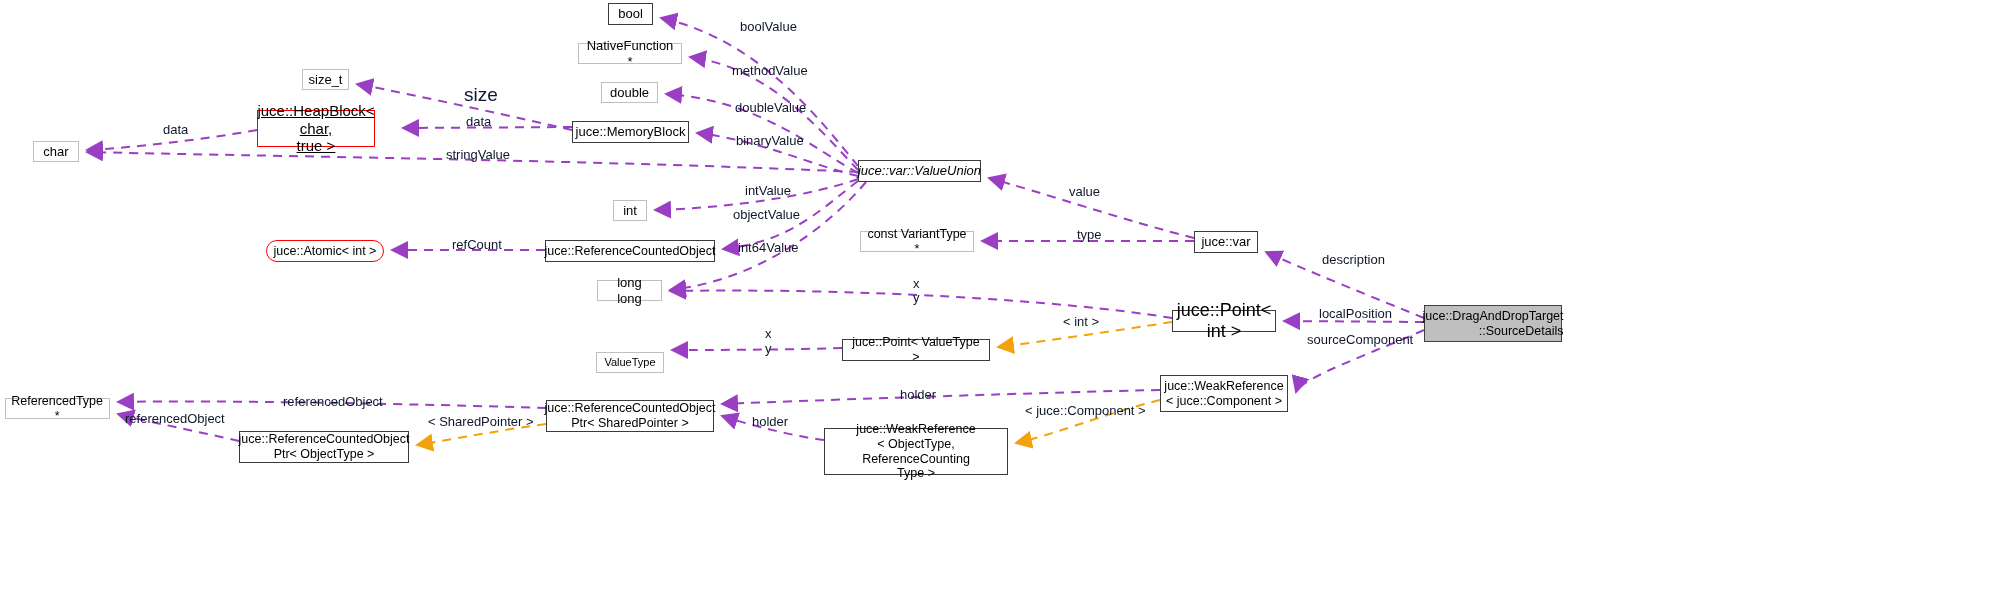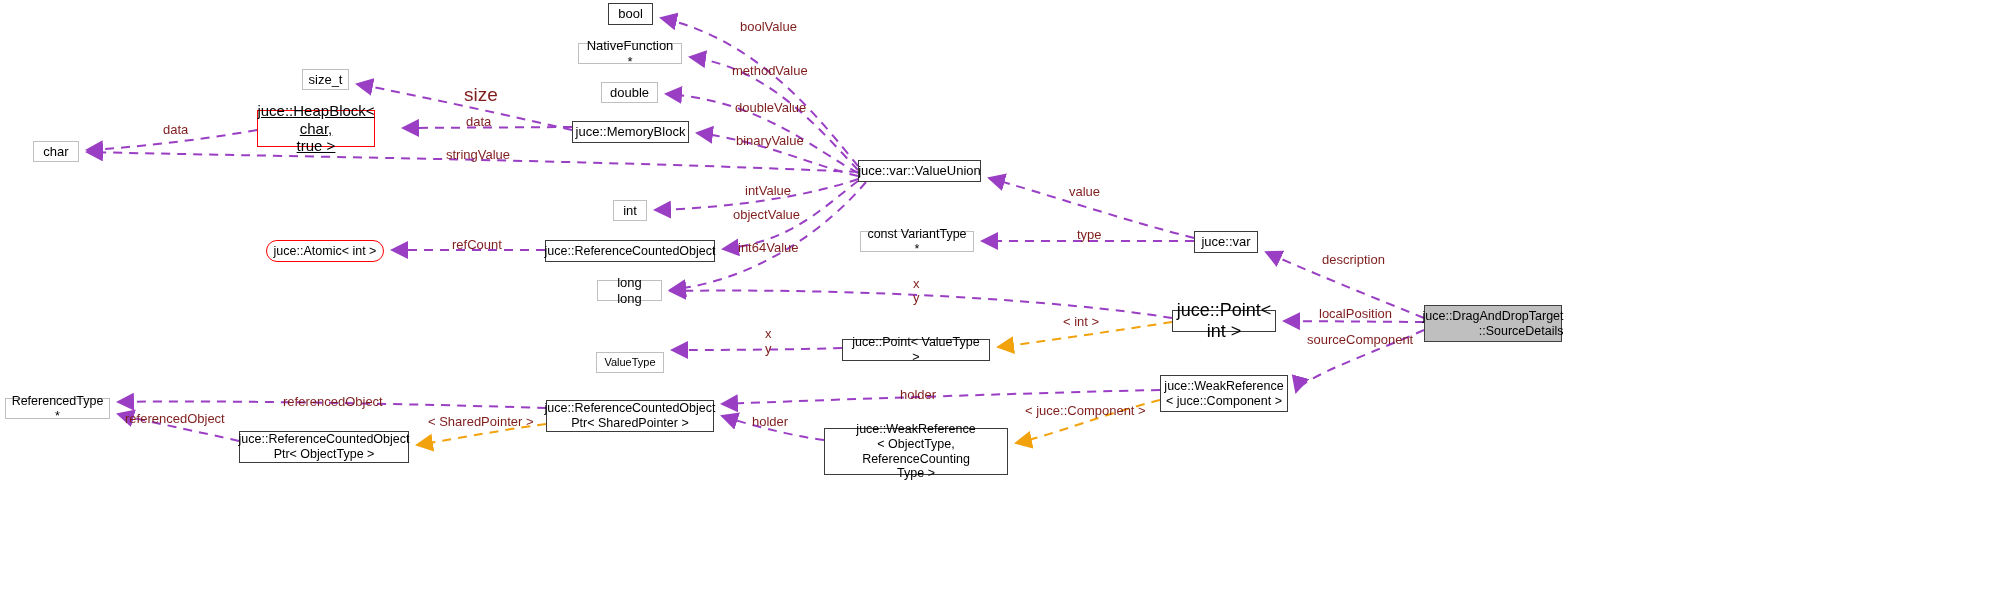--- a/index.html
+++ b/index.html
@@ -6,21 +6,21 @@
   body{font-family:"Liberation Sans", sans-serif;}
   #diagram-root{position:relative;width:2015px;height:613px;background:#ffffff;overflow:hidden;}
   svg.edges{position:absolute;left:0;top:0;width:2015px;height:613px;}
   .node{position:absolute;box-sizing:border-box;display:flex;align-items:center;justify-content:center;
         text-align:center;line-height:1.18;color:#000000;background:#ffffff;}
   .node span{display:block;padding:0 6px;}
   .n-plain{border:1px solid #bfbfbf;}
   .n-strong{border:1.6px solid #3b3b3b;}
   .n-red{border:1.6px solid #ff0000;}
   .n-focus{border:1.6px solid #404040;background:#bfbfbf;text-align:right;}
-  .edge-label{position:absolute;color:#7f1d1d;white-space:nowrap;background:transparent;}
+  .edge-label{position:absolute;color:#0f172a;white-space:nowrap;background:transparent;}
 </style>
 </head>
 <body>
 
 <div id="diagram-root">
   <svg class="edges" viewBox="0 0 2015 613">
     <defs>
       <marker id="arrP" markerWidth="9" markerHeight="9" refX="8" refY="4.5" orient="auto">
         <path d="M0,0 L9,4.5 L0,9 z" fill="#9a3fc4"></path>
       </marker>
@@ -74,21 +74,21 @@
     </div>
   <div class="node n-red" style="left:257px;top:110px;width:118px;height:37px;font-size:15px;text-decoration:underline;">
       <span>juce::HeapBlock&lt; char,<br>true &gt;</span>
     </div>
   <div class="node n-strong" style="left:572px;top:121px;width:117px;height:22px;font-size:13px;">
       <span>juce::MemoryBlock</span>
     </div>
   <div class="node n-plain" style="left:33px;top:141px;width:46px;height:21px;font-size:13px;">
       <span>char</span>
     </div>
-  <div class="node n-strong" style="left:858px;top:160px;width:123px;height:22px;font-size:13px;">
+  <div class="node n-strong" style="left:858px;top:160px;width:123px;height:22px;font-size:13px;font-style:italic;">
       <span>juce::var::ValueUnion</span>
     </div>
   <div class="node n-plain" style="left:613px;top:200px;width:34px;height:21px;font-size:13px;">
       <span>int</span>
     </div>
   <div class="node n-plain" style="left:860px;top:231px;width:114px;height:21px;font-size:12.5px;">
       <span>const VariantType *</span>
     </div>
   <div class="node n-strong" style="left:1194px;top:231px;width:64px;height:22px;font-size:13px;">
       <span>juce::var</span>
@@ -110,21 +110,21 @@
     </div>
   <div class="node n-plain" style="left:596px;top:352px;width:68px;height:21px;font-size:11px;">
       <span>ValueType</span>
     </div>
   <div class="node n-strong" style="left:842px;top:339px;width:148px;height:22px;font-size:12.5px;">
       <span>juce::Point&lt; ValueType &gt;</span>
     </div>
   <div class="node n-strong" style="left:1160px;top:375px;width:128px;height:37px;font-size:12.5px;">
       <span>juce::WeakReference<br>&lt; juce::Component &gt;</span>
     </div>
-  <div class="node n-plain" style="left:5px;top:398px;width:105px;height:21px;font-size:12.5px;">
+  <div class="node n-plain" style="left:5px;top:398px;width:105px;height:21px;font-size:12.5px;justify-content:flex-end;">
       <span>ReferencedType *</span>
     </div>
   <div class="node n-strong" style="left:546px;top:400px;width:168px;height:32px;font-size:12.5px;">
       <span>juce::ReferenceCountedObject<br>Ptr&lt; SharedPointer &gt;</span>
     </div>
   <div class="node n-strong" style="left:824px;top:428px;width:184px;height:47px;font-size:12.5px;">
       <span>juce::WeakReference<br>&lt; ObjectType, ReferenceCounting<br>Type &gt;</span>
     </div>
   <div class="node n-strong" style="left:239px;top:431px;width:170px;height:32px;font-size:12.5px;">
       <span>juce::ReferenceCountedObject<br>Ptr&lt; ObjectType &gt;</span>

